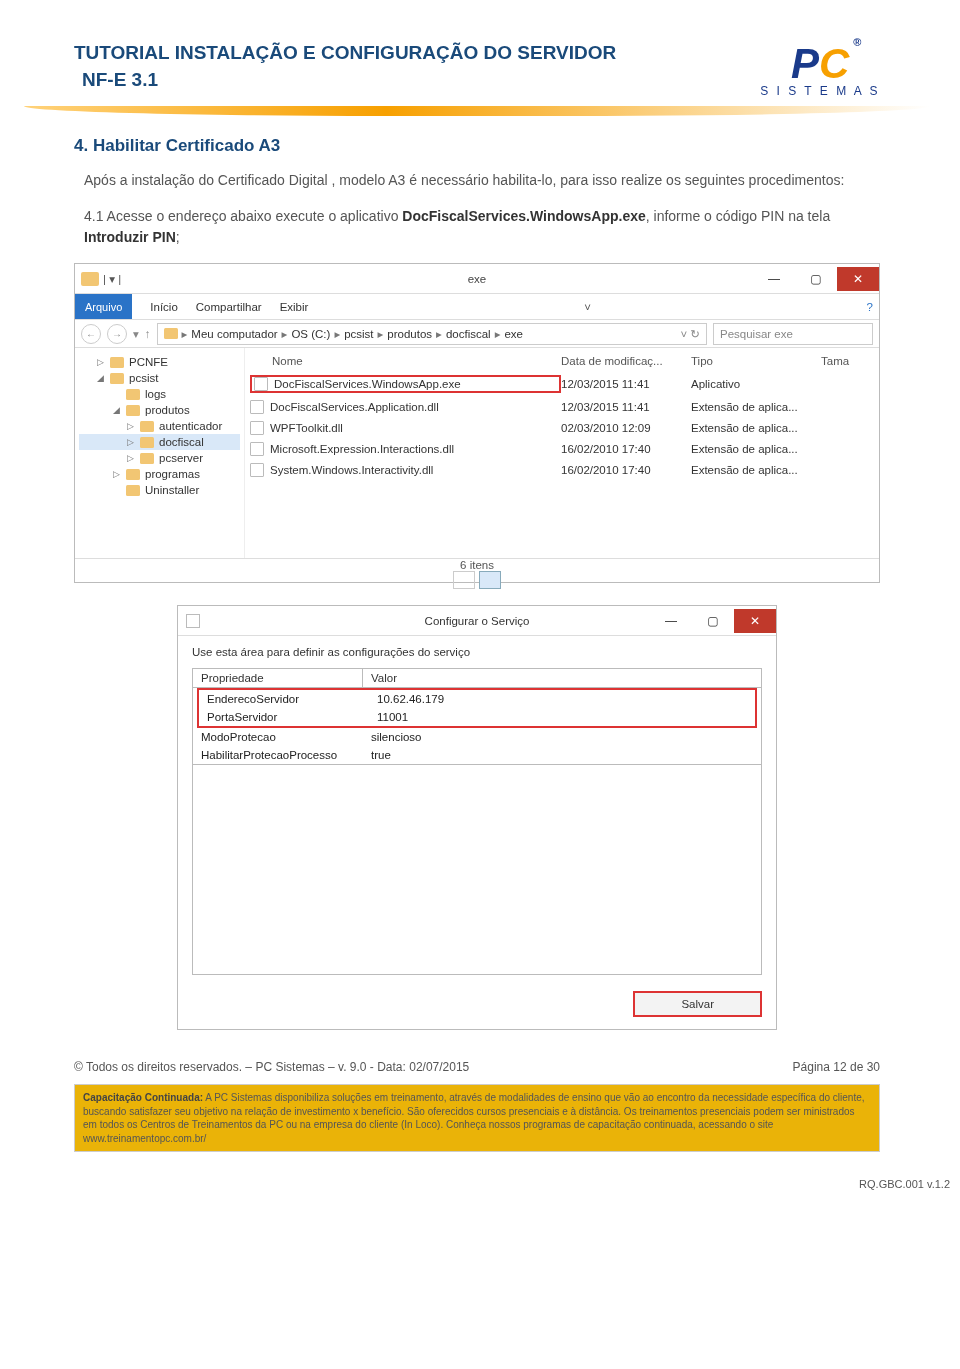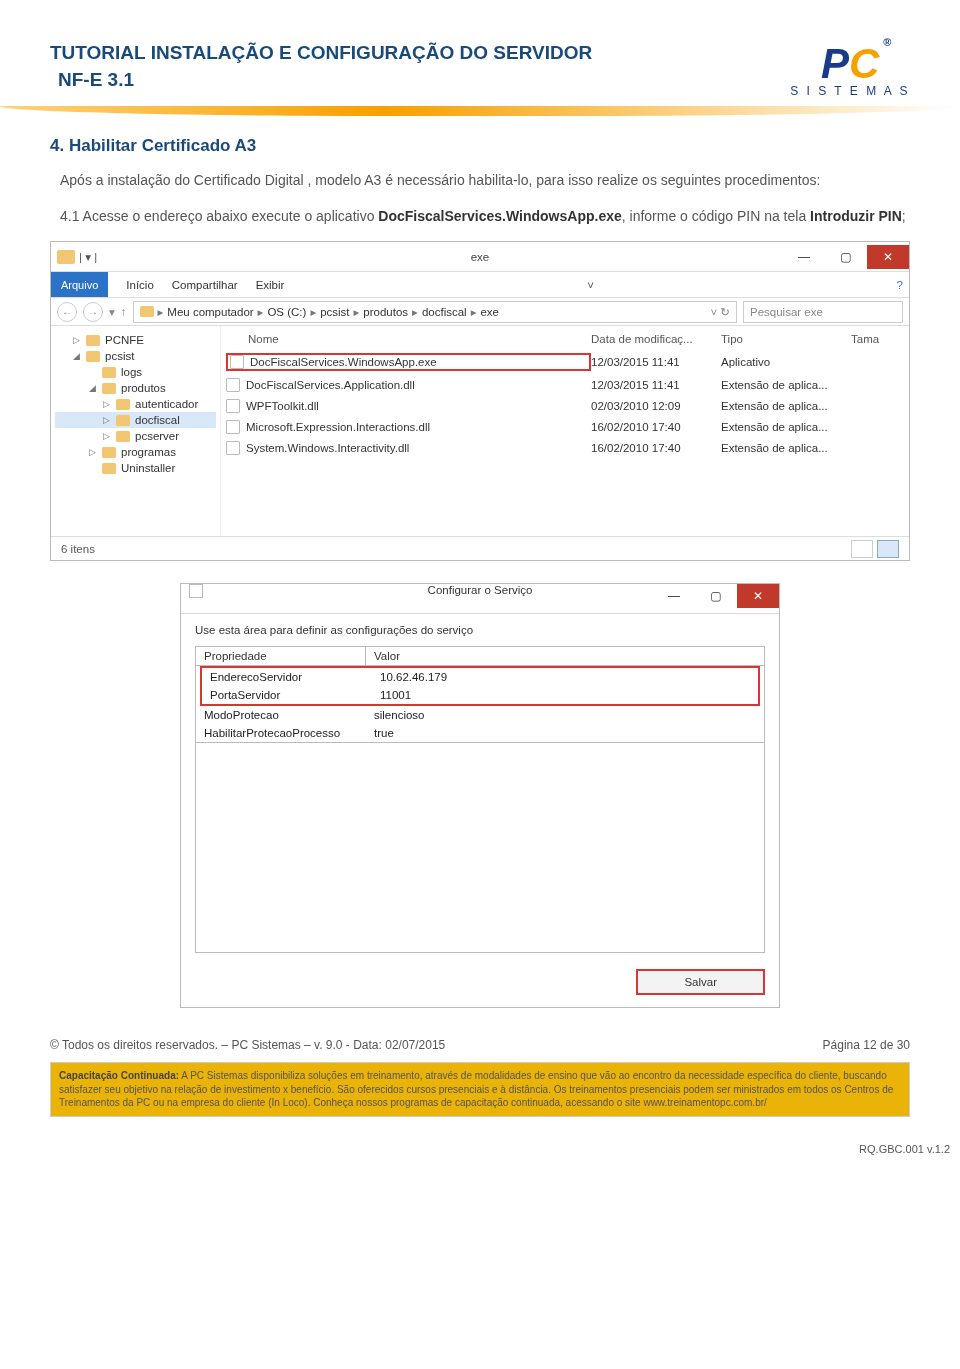--- a/index.html
+++ b/index.html
@@ -1,17 +1,17 @@
 <!DOCTYPE html>
 <html><head>
 <meta charset="utf-8">
 <style>
   * { box-sizing: border-box; margin: 0; padding: 0; }
   body { font-family: Arial, sans-serif; width: 960px; margin: 0 auto; background: #fff; color: #222; font-size: 14px; }
-  .page { position: relative; padding: 40px 50px 20px 50px; }
+  .page { position: relative; padding: 40px 80px 20px 50px; margin-left: 24px; }
   .header-row { display: flex; justify-content: space-between; align-items: flex-start; margin-bottom: 8px; }
   .title-block { color: #1a4a7a; font-weight: bold; font-size: 19px; line-height: 1.4; }
   .logo { display: flex; flex-direction: column; align-items: center; }
   .logo-top { display: flex; align-items: baseline; }
   .logo-p { font-size: 42px; font-weight: bold; color: #1a3a8a; font-style: italic; }
   .logo-c { font-size: 42px; font-weight: bold; color: #f7a000; font-style: italic; position: relative; }
   .logo-r { position: absolute; top: -4px; right: -12px; font-size: 11px; color: #1a3a8a; font-style: normal; }
   .logo-sub { font-size: 12px; letter-spacing: 2.5px; color: #1a3a8a; margin-top: -4px; }
   .swoosh { height: 10px; background: linear-gradient(90deg, #ffd27a 0%, #f7a000 40%, #fff 100%); border-radius: 0 0 40% 40% / 0 0 100% 100%; margin: 0 -50px 20px -50px; }
   h2.section { color: #1a4a7a; font-size: 17px; font-weight: bold; margin: 18px 0 14px 0; }
@@ -48,27 +48,27 @@
   .filepane { flex: 1; padding: 3px 6px 3px 3px; position: relative; }
   .fp-head { display: flex; color: #555; padding: 4px 2px; }
   .col-name { flex: 1.6; padding-left: 22px; }
   .col-date { width: 130px; }
   .col-type { width: 130px; }
   .col-size { width: 50px; text-align: left; }
   .fp-row { display: flex; padding: 3.5px 2px; color: #333; align-items: center; }
   .fp-row .ico { width: 14px; height: 14px; margin-right: 6px; border: 1px solid #bbb; border-radius: 1px; display: inline-block; }
   .fp-row .rn { flex: 1.6; display: flex; align-items: center; }
   .redbox-exp { border: 2px solid #d33; padding: 0 2px; }
-  .exp-status { height: 24px; border-top: 1px solid #ddd; display: flex; align-items: center; padding: 0 10px; color: #555; justify-content: space-between; }
+  .exp-status { height: 24px; border-top: 1px solid #ddd; display: flex; align-items: center; padding: 0 10px; color: #555; justify-content: space-between; flex-direction: column; }
   .view-icons { display: flex; gap: 4px; }
   .view-icon { width: 22px; height: 18px; border: 1px solid #ccc; }
   .view-icon.sel { background: #d9e8f8; border-color: #8ab; }
   
   .cfgwin { width: 600px; margin: 10px auto 30px auto; border: 1px solid #bbb; background: #fff; font-size: 11.5px; }
-  .cfg-titlebar { display: flex; height: 30px; border-bottom: 1px solid #ddd; padding: 0 0 0 8px; position: relative; }
+  .cfg-titlebar { display: flex; align-items: center; height: 30px; border-bottom: 1px solid #ddd; padding: 0 0 0 8px; position: relative; }
   .cfg-titlebar .appico { width: 14px; height: 14px; border: 1px solid #bbb; display: inline-block; }
   .cfg-title-center { position: absolute; left: 50%; transform: translateX(-50%); color: #333; }
   .cfg-body { padding: 10px 14px 8px 14px; }
   .cfg-desc { color: #333; margin-bottom: 10px; }
   .cfg-table { border: 1px solid #bbb; }
   .cfg-head { display: flex; border-bottom: 1px solid #bbb; color: #333; }
   .cfg-head div { padding: 3px 8px; }
   .cfg-prop { width: 170px; border-right: 1px solid #bbb; }
   .cfg-val { flex: 1; }
   .cfg-row { display: flex; padding: 3px 0; }

